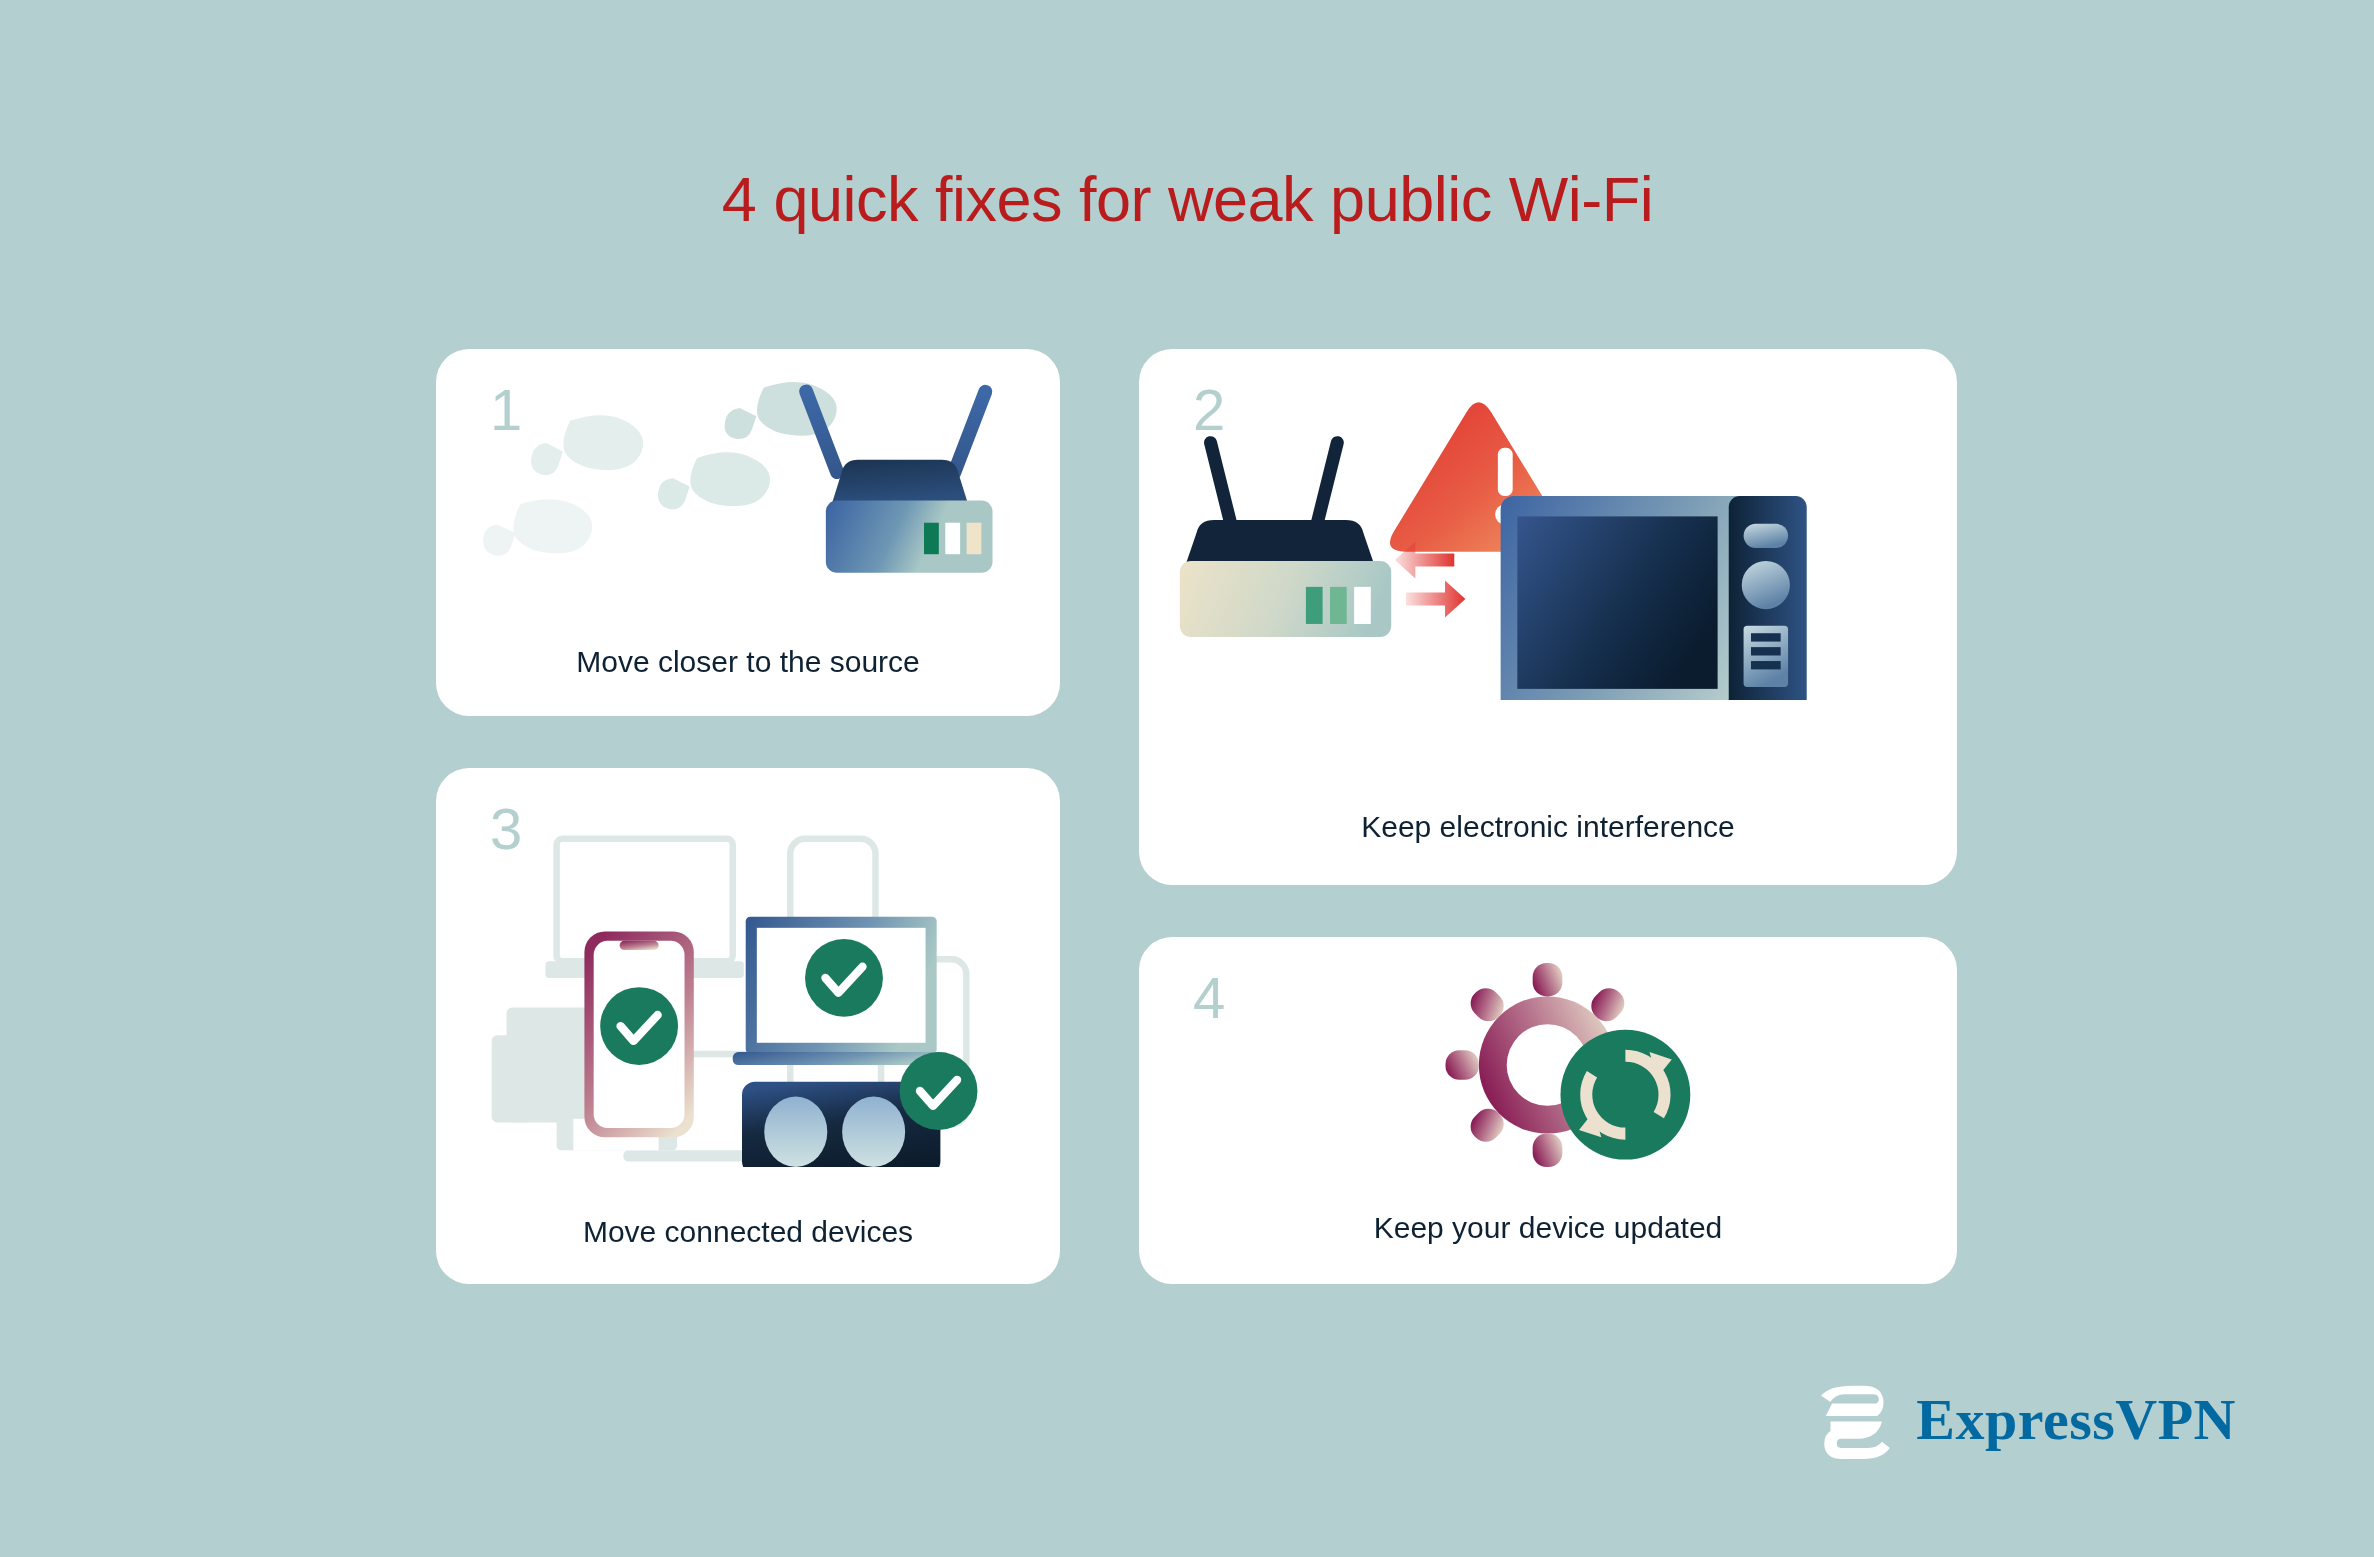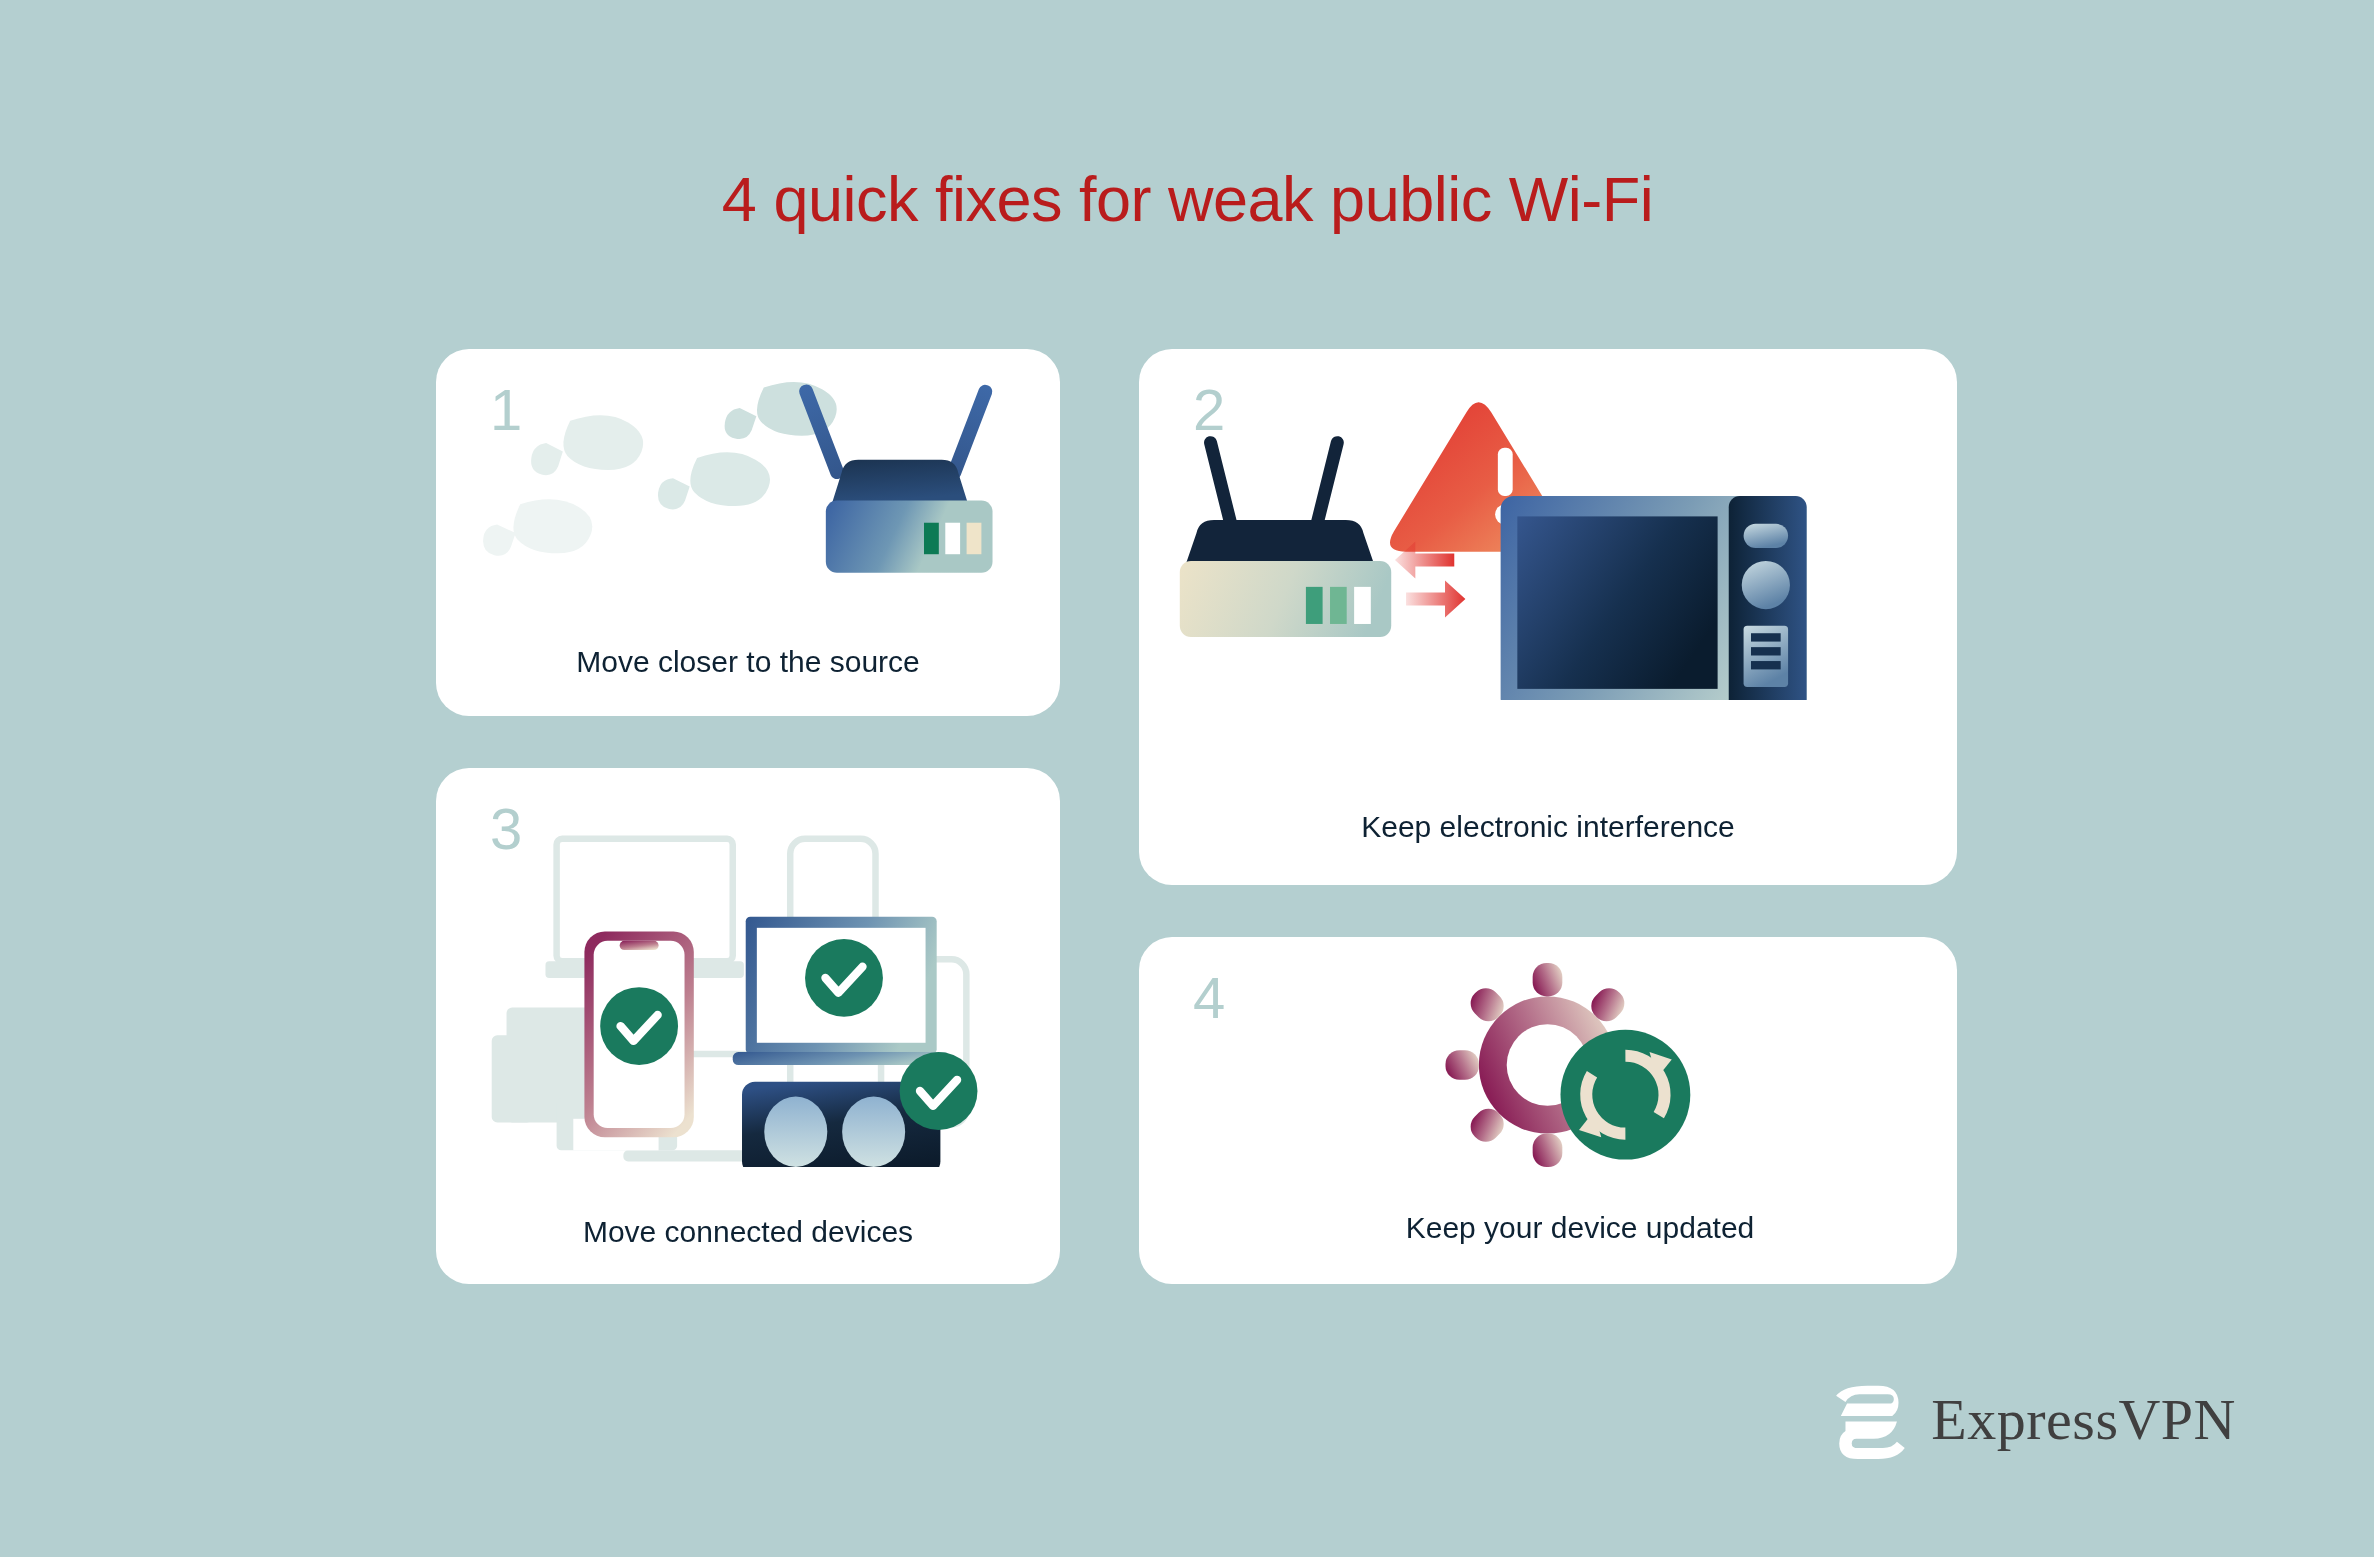--- a/index.html
+++ b/index.html
@@ -63,21 +63,21 @@
     text-align: center;
     font-size: 30px;
     font-weight: 400;
     color: #0e2233;
     line-height: 1.28;
     padding: 0 41px;
   }
   .card-1 .card-caption { bottom: 35px; }
   .card-2 .card-caption { bottom: 39px; }
   .card-3 .card-caption { bottom: 33px; }
-  .card-4 .card-caption { bottom: 37px; margin-left: 32px; }
+  .card-4 .card-caption { bottom: 37px; }
 
   .art {
     position: absolute;
   }
   .card-1 .art { left: 18.6px;  top: 20.4px;  width: 587px; height: 213px; }
   .card-2 .art { left: 37px;  top: 45px;  width: 742px; height: 306px; }
   .card-3 .art { left: 48px;  top: 56px;  width: 529px; height: 343px; }
   .card-4 .art { left: 223px; top: 26px;  width: 371px; height: 204px; }
 
   
@@ -86,23 +86,24 @@
     right: 139px;
     bottom: 98px;
     display: flex;
     align-items: center;
     gap: 20.4px;
   }
   .brand-mark { width: 78px; height: 78px; }
   .brand-word {
     font-family: "Liberation Serif", serif;
     font-size: 58px;
-    color: #404040;
+    color: #0369a1;
     letter-spacing: 0.5px;
     line-height: 1;
+    font-weight: bold;
   }
 </style>
 </head>
 <body>
 
 <h1 class="page-title">4 quick fixes for weak public Wi-Fi</h1>
 
 <div class="grid">
 
   <div class="card card-1">

